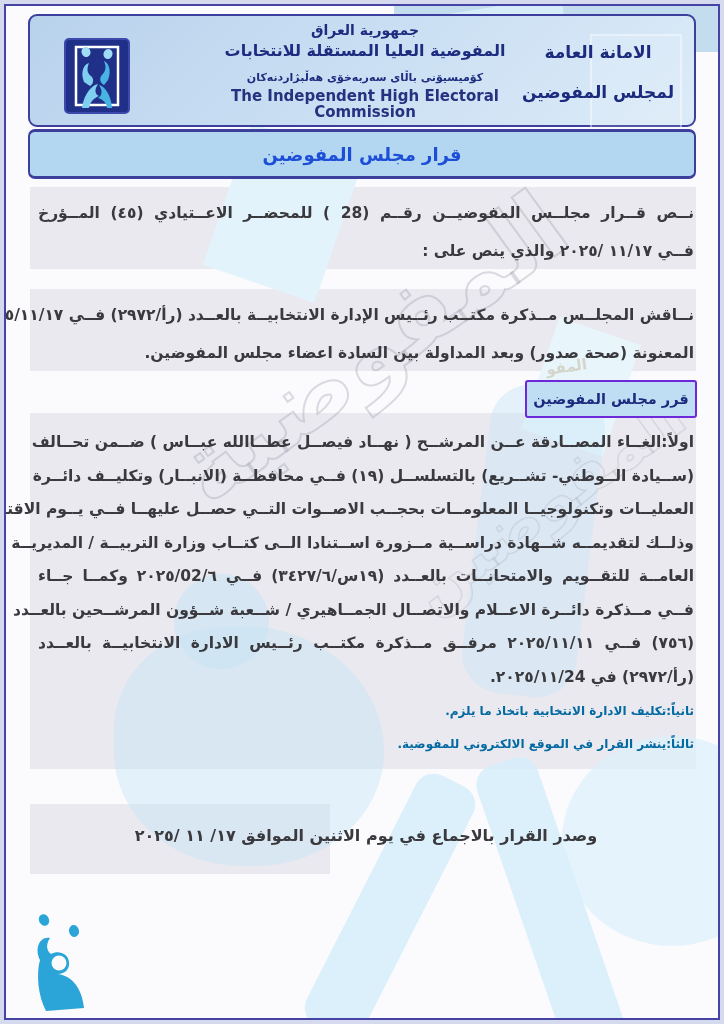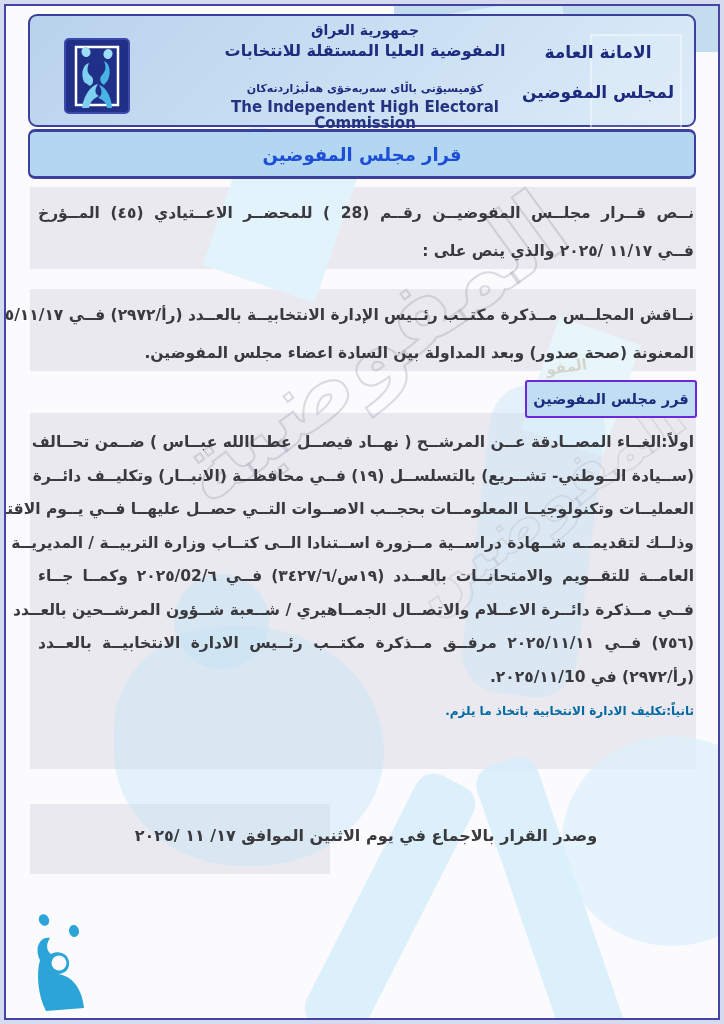--- a/index.html
+++ b/index.html
@@ -55,21 +55,21 @@
     background:linear-gradient(135deg,#b9d2ec 0%,#cadff3 50%,#dcebf8 100%);
     z-index:3;
   }
   .hdr-logo{position:absolute;left:34px;top:22px;}
   .hdr-center{
     position:absolute;left:190px;top:4px;width:290px;height:100px;
     text-align:center;color:#1e2c80;direction:rtl;
   }
   .hdr-rep{font-size:14px;font-weight:bold;line-height:20px;}
   .hdr-com-ar{font-size:16px;font-weight:bold;line-height:22px;}
-  .hdr-com-ku{font-size:11px;font-weight:bold;line-height:20px;margin-top:17px;}
+  .hdr-com-ku{font-size:11px;font-weight:bold;line-height:20px;margin-top:6px;}
   .hdr-com-en{font-size:15px;font-weight:bold;line-height:16px;color:#25327f;}
   .hdr-right{
     position:absolute;right:16px;top:16px;width:160px;height:80px;
     display:flex;flex-direction:column;justify-content:space-around;
     text-align:center;color:#1c2b7d;font-size:17px;font-weight:bold;direction:rtl;z-index:1;
   }
   
   .banner{
     position:absolute;left:22px;top:123px;width:664px;height:44px;
     border:2px solid #3c3f9b;border-top-width:3px;border-bottom-width:3px;
@@ -173,24 +173,25 @@
     <div class="decided-box">قرر مجلس المفوضين</div>
 
     <div class="para item1">
       <div class="jline">اولاً:الغــاء المصــادقة عــن المرشــح ( نهــاد فيصــل عطــاالله عبــاس ) ضــمن تحــالف</div>
       <div class="jline">(ســيادة الــوطني- تشــريع) بالتسلســل (١٩) فــي محافظــة (الانبــار) وتكليــف دائــرة</div>
       <div class="jline">العمليــات وتكنولوجيــا المعلومــات بحجــب الاصــوات التــي حصــل عليهــا فــي يــوم الاقتــراع</div>
       <div class="jline">وذلــك لتقديمــه شــهادة دراســية مــزورة اســتنادا الــى كتــاب وزارة التربيــة / المديريــة</div>
       <div class="jline">العامــة للتقــويم والامتحانــات بالعــدد (١٩س/٣٤٢٧/٦) فــي ٢٠٢٥/02/٦ وكمــا جــاء</div>
       <div class="jline">فــي مــذكرة دائــرة الاعــلام والاتصــال الجمــاهيري / شــعبة شــؤون المرشــحين بالعــدد</div>
       <div class="jline">(٧٥٦) فــي ٢٠٢٥/١١/١١ مرفــق مــذكرة مكتــب رئــيس الادارة الانتخابيــة بالعــدد</div>
-      <div class="jline last">(رأ/٢٩٧٢) في ٢٠٢٥/١١/10.</div>
+      <div class="jline last">(رأ/٢٩٧٢) في ٢٠٢٥/١١/24.</div>
     </div>
 
     <div class="single item2">ثانياً:تكليف الادارة الانتخابية باتخاذ ما يلزم.</div>
+    <div class="single item3">ثالثاً:ينشر القرار في الموقع الالكتروني للمفوضية.</div>
 
     <div class="closing">وصدر القرار بالاجماع في يوم الاثنين الموافق  ١٧/ ١١ /٢٠٢٥</div>
 
     <svg class="corner-logo" width="72" height="104" viewBox="0 0 72 104">
       <ellipse cx="16" cy="12" rx="5" ry="6" fill="#2ba4d8" transform="rotate(-28 16 12)"></ellipse>
       <ellipse cx="46" cy="23" rx="5" ry="6" fill="#2ba4d8" transform="rotate(-10 46 23)"></ellipse>
       <path d="M12 52 C6 40 12 28 22 30 C18 36 18 42 23 46 C30 42 40 45 41 54 C42 61 37 66 30 66 C44 68 54 80 56 100 L18 103 C10 88 8 66 12 52 Z" fill="#2ba4d8"></path>
       <circle cx="31" cy="55" r="7.5" fill="#fbfbfd"></circle>
       <path d="M20 34 C24 28 30 27 33 30 C29 31 26 34 26 38 Z" fill="#fbfbfd"></path>
     </svg>

